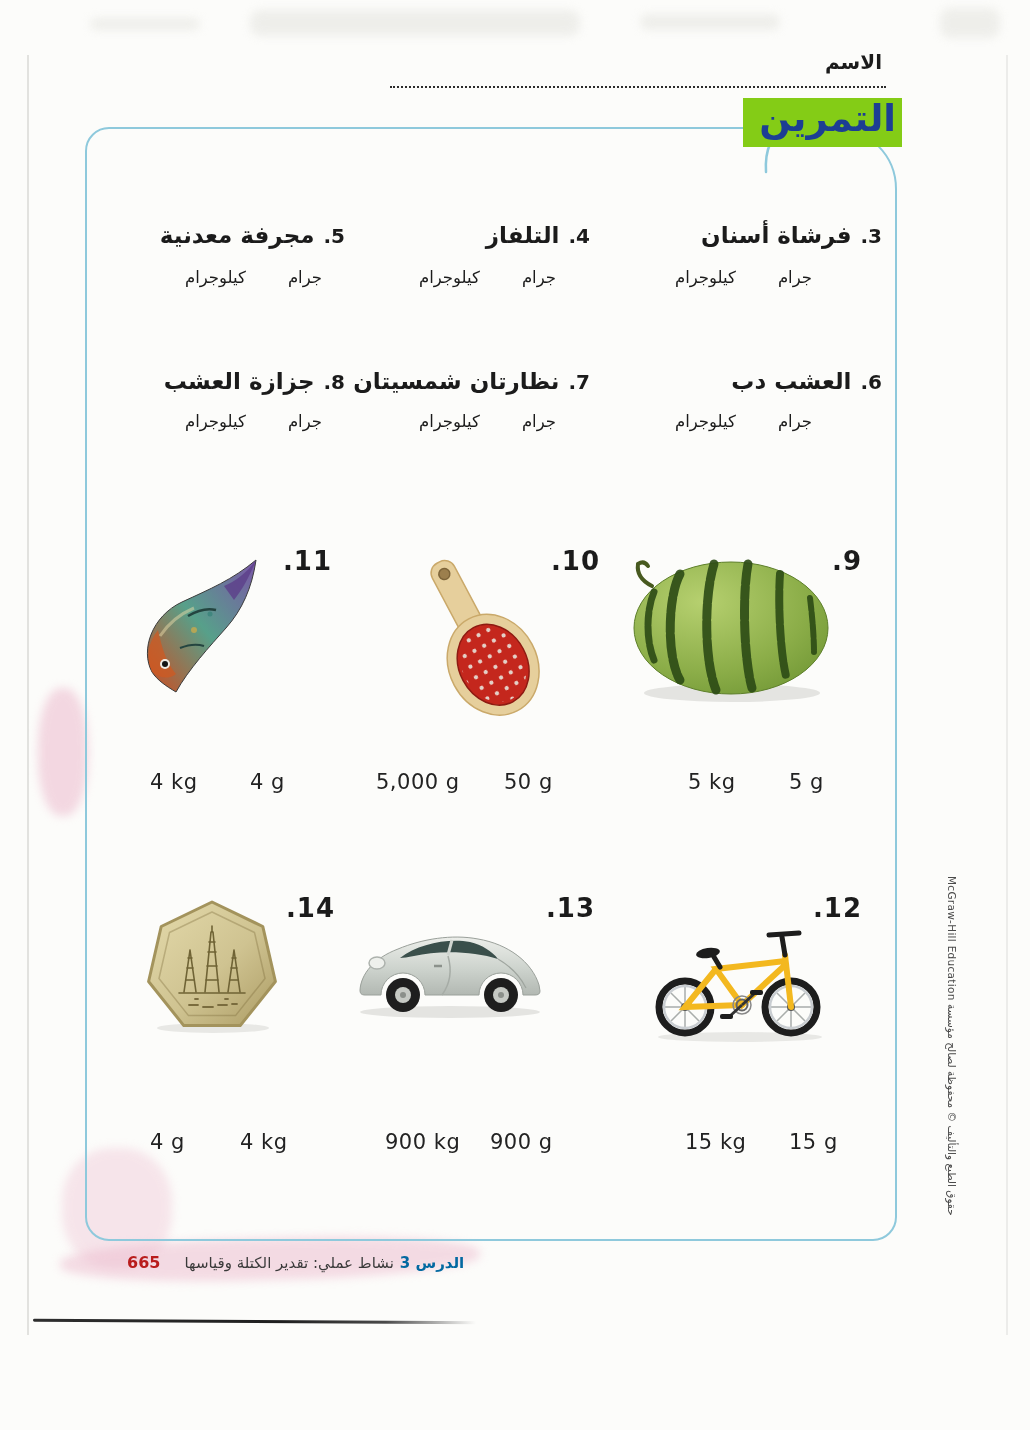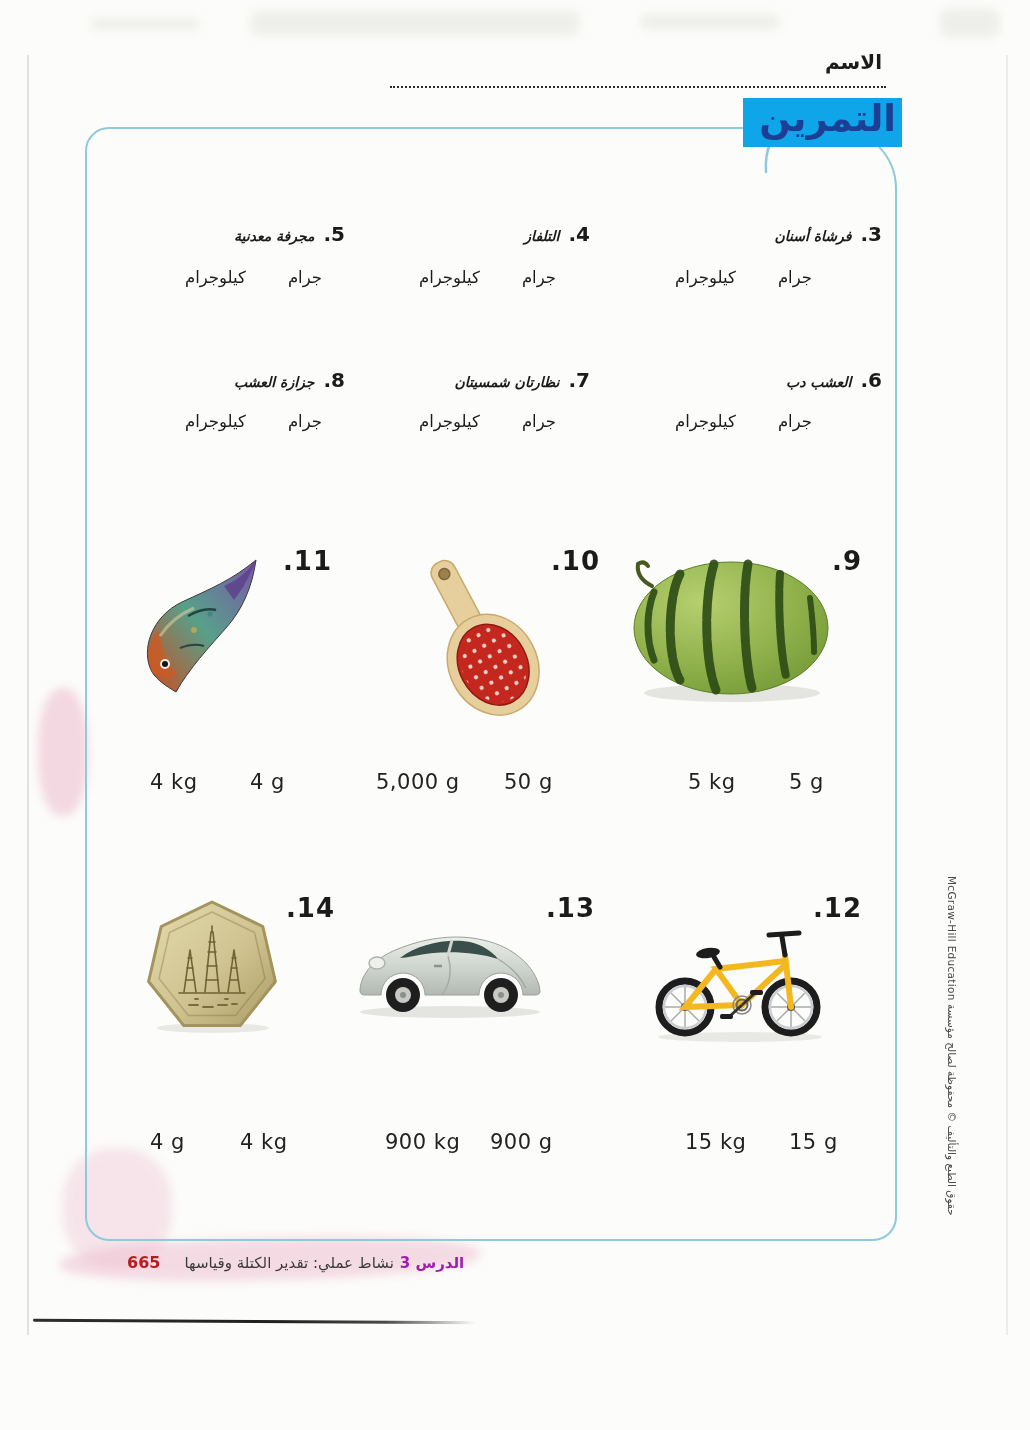--- a/index.html
+++ b/index.html
@@ -18,48 +18,48 @@
     position:absolute;left:33px;top:1320px;width:452px;height:3px;z-index:2;
     background:linear-gradient(to right,#2e2e2e 0%,#1f1f1f 55%,#4a4a4a 78%,rgba(80,80,80,0) 98%);
     transform:rotate(0.3deg);border-radius:2px;
   }
   
   .name-label{position:absolute;top:50px;right:148px;font-size:20px;font-weight:bold;z-index:3;text-align:right;}
   .name-line{position:absolute;top:66px;left:390px;width:496px;height:20px;border-bottom:2px dotted #2b2b2b;z-index:3;}
   .title{
     position:absolute;top:98px;right:128px;z-index:5;
     font-size:37px;font-weight:bold;color:#1c3e94;
-    background:#0ea5e9;padding:0 6px 6px 16px;line-height:1.15;
+    background:#84cc16;padding:0 6px 6px 16px;line-height:1.15;
   }
   .hook{position:absolute;left:760px;top:126px;z-index:4;}
   
   .box{
     position:absolute;left:85px;top:127px;width:808px;height:1110px;z-index:1;
     border:2.5px solid #8ec9dc;border-radius:24px 62px 24px 24px;
   }
   
   .instr{position:absolute;z-index:3;font-size:19px;font-weight:bold;direction:rtl;white-space:nowrap;}
   .item-head{position:absolute;z-index:3;display:flex;direction:rtl;gap:9px;align-items:baseline;white-space:nowrap;}
   .inum{font-weight:bold;font-size:20px;direction:ltr;unicode-bidi:isolate;}
-  .iname{font-size:14px;font-weight:600;font-style:italic;}
+  .iname{font-size:23px;font-weight:600;}
   .unit-opts{position:absolute;z-index:3;display:flex;direction:rtl;gap:42px;font-size:16.5px;white-space:nowrap;}
   .unit-opts span{cursor:pointer;}
   .bignum{position:absolute;z-index:3;font-size:26px;font-weight:bold;direction:ltr;letter-spacing:1px;white-space:nowrap;}
   .meas{position:absolute;z-index:3;font-size:21px;letter-spacing:.5px;color:#222;white-space:nowrap;cursor:pointer;margin-top:20px;}
   .img{position:absolute;z-index:2;}
   
   .sidebar{
     position:absolute;left:958px;top:876px;z-index:3;
     transform:rotate(90deg);transform-origin:0 0;
     direction:rtl;white-space:nowrap;font-size:10.5px;color:#4a4a4a;letter-spacing:.3px;
   }
   .footer{position:absolute;left:103px;top:1253px;z-index:3;display:flex;align-items:baseline;gap:24px;}
   .footer .pnum{font-size:16px;font-weight:bold;color:#b91c1c;margin-left:24px;}
   .footer .lesson{direction:rtl;font-size:15px;color:#3a3a3a;display:flex;gap:6px;}
-  .footer .lesson .b{font-weight:bold;color:#a21caf;}
+  .footer .lesson .b{font-weight:bold;color:#0369a1;}
 </style>
 </head>
 <body>
 
 <div class="page">
 
   <div class="blob gray" style="left:250px;top:10px;width:330px;height:26px;"></div>
   <div class="blob gray" style="left:640px;top:14px;width:140px;height:16px;"></div>
   <div class="blob gray" style="left:90px;top:18px;width:110px;height:12px;"></div>
   <div class="blob gray" style="left:940px;top:8px;width:60px;height:30px;"></div>

